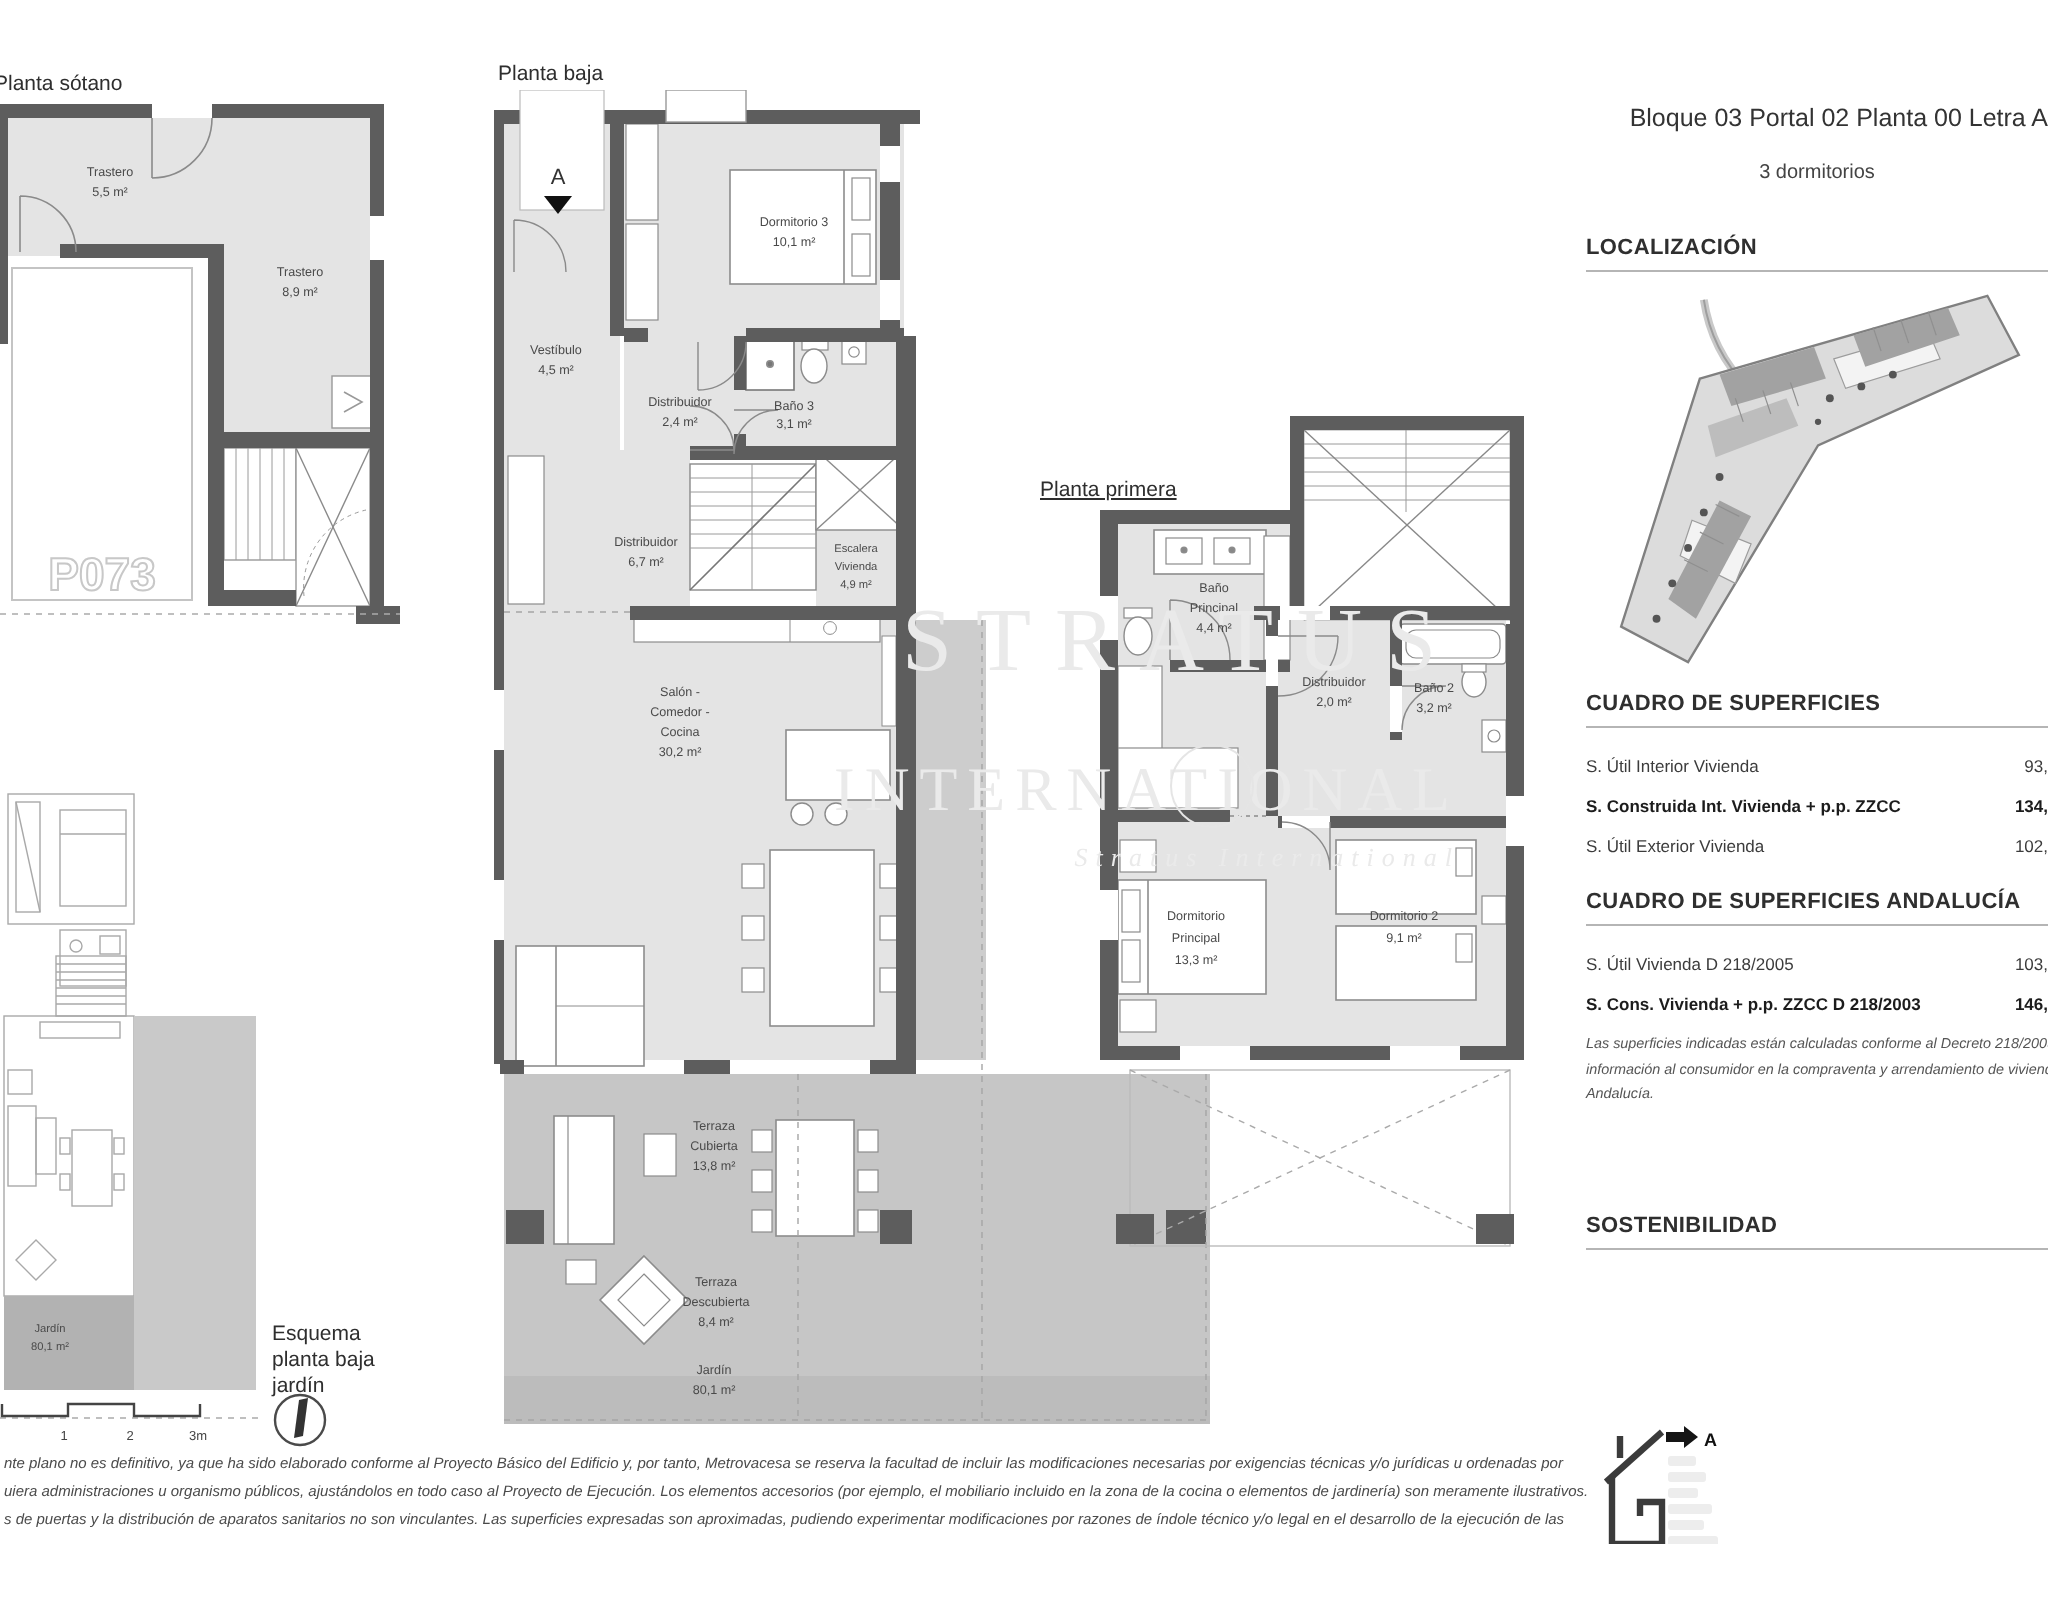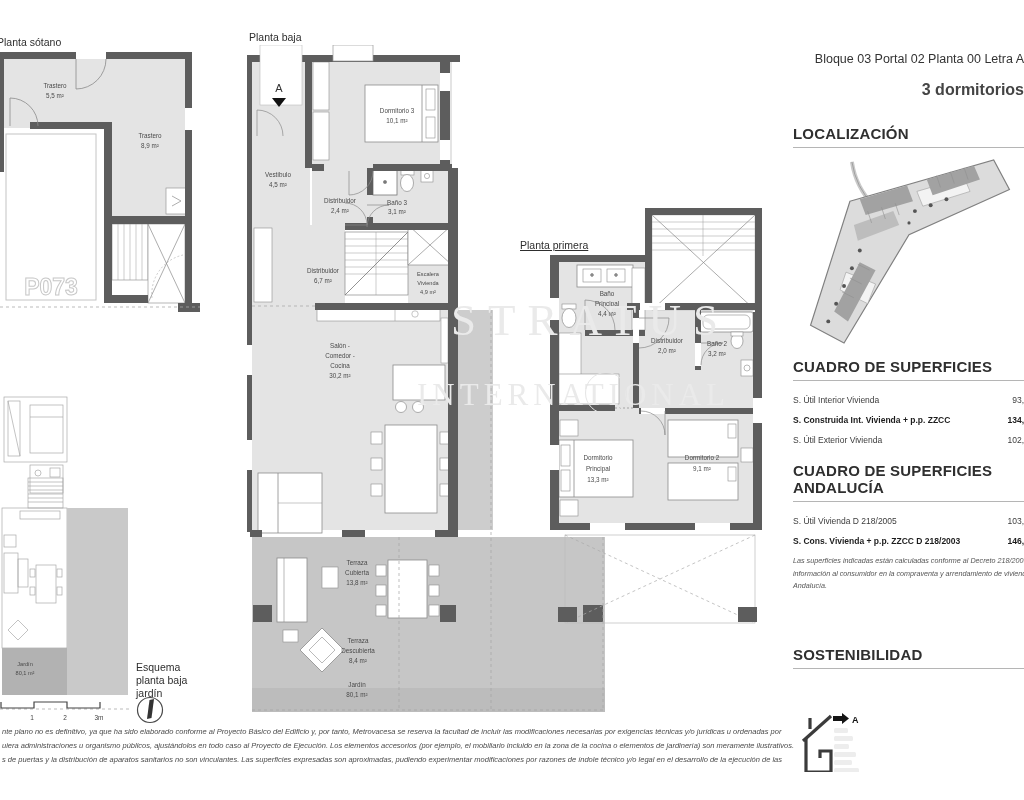--- a/index.html
+++ b/index.html
@@ -6,22 +6,22 @@
   #sheet{position:relative;width:1024px;height:772px;background:#ffffff;overflow:hidden;
          font-family:"Liberation Sans",sans-serif;color:#333;}
   .abs{position:absolute;}
   .plan-title{font-size:10.5px;color:#2e2e2e;white-space:nowrap;}
   svg text{font-family:"Liberation Sans",sans-serif;}
   .rl{font-size:6.3px;fill:#4a4a4a;text-anchor:middle;}
   .rls{font-size:5.6px;fill:#4a4a4a;text-anchor:middle;}
   
   #panel{position:absolute;left:793px;top:52px;width:231px;}
   .ttl{font-size:12.5px;color:#333;text-align:right;white-space:nowrap;}
-  .sub{font-size:16px;color:#444;text-align:right;margin-top:15px;font-weight:bold;}
-  .sec{font-size:15px;font-weight:700;color:#2f2f2f;letter-spacing:.2px;
+  .sub{font-size:10px;color:#444;text-align:center;margin-top:15px;}
+  .sec{font-size:11px;font-weight:700;color:#2f2f2f;letter-spacing:.2px;
        border-bottom:1px solid #b5b5b5;padding-bottom:5px;}
   .trow{display:flex;justify-content:space-between;font-size:8.5px;color:#3c3c3c;
         padding:5px 0;white-space:nowrap;}
   .trow.b{font-weight:700;color:#1c1c1c;}
   .note{font-size:7.2px;font-style:italic;color:#555;line-height:1.75;width:265px;}
   
   #wm{position:absolute;left:330px;top:296px;width:400px;text-align:right;z-index:6;
       pointer-events:none;color:#eaeaea;}
   #wm .w1{font-family:"Liberation Serif",serif;font-size:45px;letter-spacing:12px;line-height:1.1;}
   #wm .w2{font-family:"Liberation Serif",serif;font-size:31px;letter-spacing:5px;margin-top:32px;line-height:1.1;}
@@ -469,20 +469,21 @@
   <svg class="abs" style="left:0;top:696px;" width="112" height="28" viewBox="0 0 112 28">
     <path d="M1,6 L1,12 L34,12 L34,6 L67,6 L67,12 L100,12 L100,6" fill="none" stroke="#444" stroke-width="1.2"></path>
     <text x="32" y="24" text-anchor="middle" font-size="6.5" fill="#444">1</text>
     <text x="65" y="24" text-anchor="middle" font-size="6.5" fill="#444">2</text>
     <text x="99" y="24" text-anchor="middle" font-size="6.5" fill="#444">3m</text>
   </svg>
 
   <div id="wm">
     <div class="w1">STRATUS</div>
     <div class="w2">INTERNATIONAL</div>
+    <div class="w3">Stratus International</div>
   </div>
   <div id="wm-circle"></div>
 
   <div id="panel">
     <div class="ttl">Bloque 03 Portal 02 Planta 00 Letra A</div>
     <div class="sub">3 dormitorios</div>
 
     <div class="sec" style="margin-top:26px;">LOCALIZACIÓN</div>
 
     <svg style="display:block;margin:6px 0 0 5px;" width="224" height="192" viewBox="0 0 226 195">

